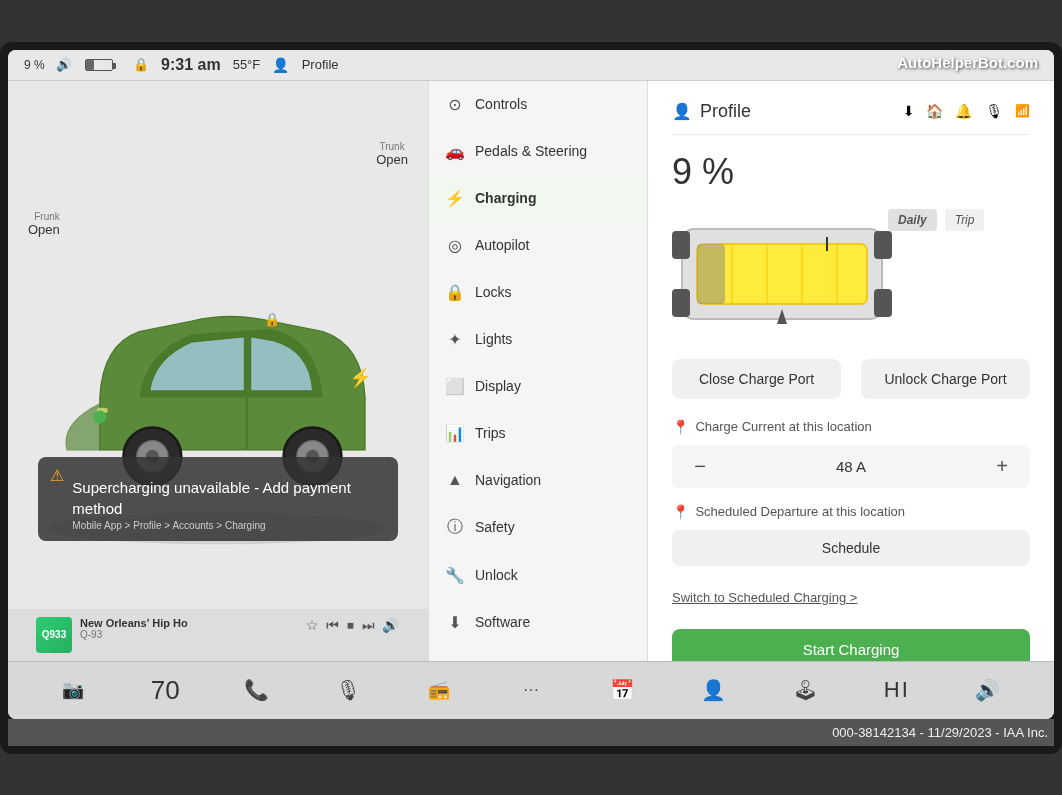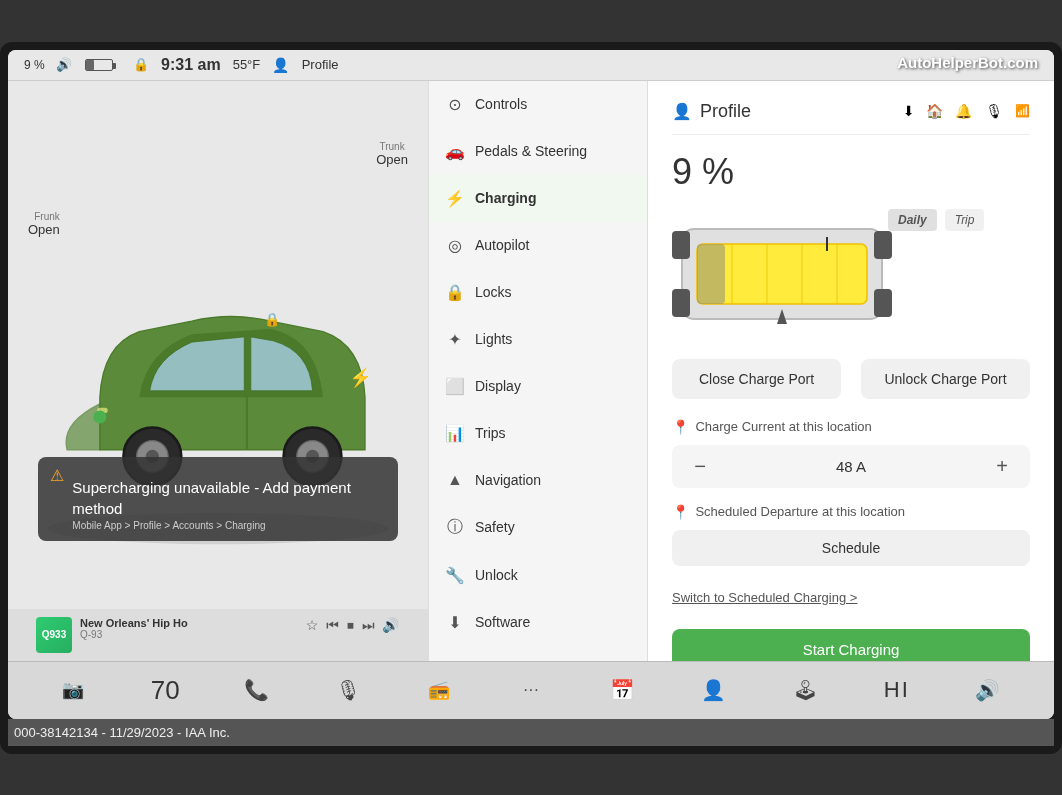--- a/index.html
+++ b/index.html
@@ -358,21 +358,21 @@
       font-weight: bold;
       color: white;
       text-shadow: 1px 1px 3px rgba(0,0,0,0.7);
       pointer-events: none;
       z-index: 10;
     }
     
     .caption-bar {
       background: #555;
       color: #eee;
-      text-align: left;
+      text-align: right;
       padding: 6px;
       font-size: 13px;
     }
     .screen-relative { position: relative; }
     
     .ev-battery-svg { width: 220px; height: 130px; }
   </style>
 </head>
 <body>
 

